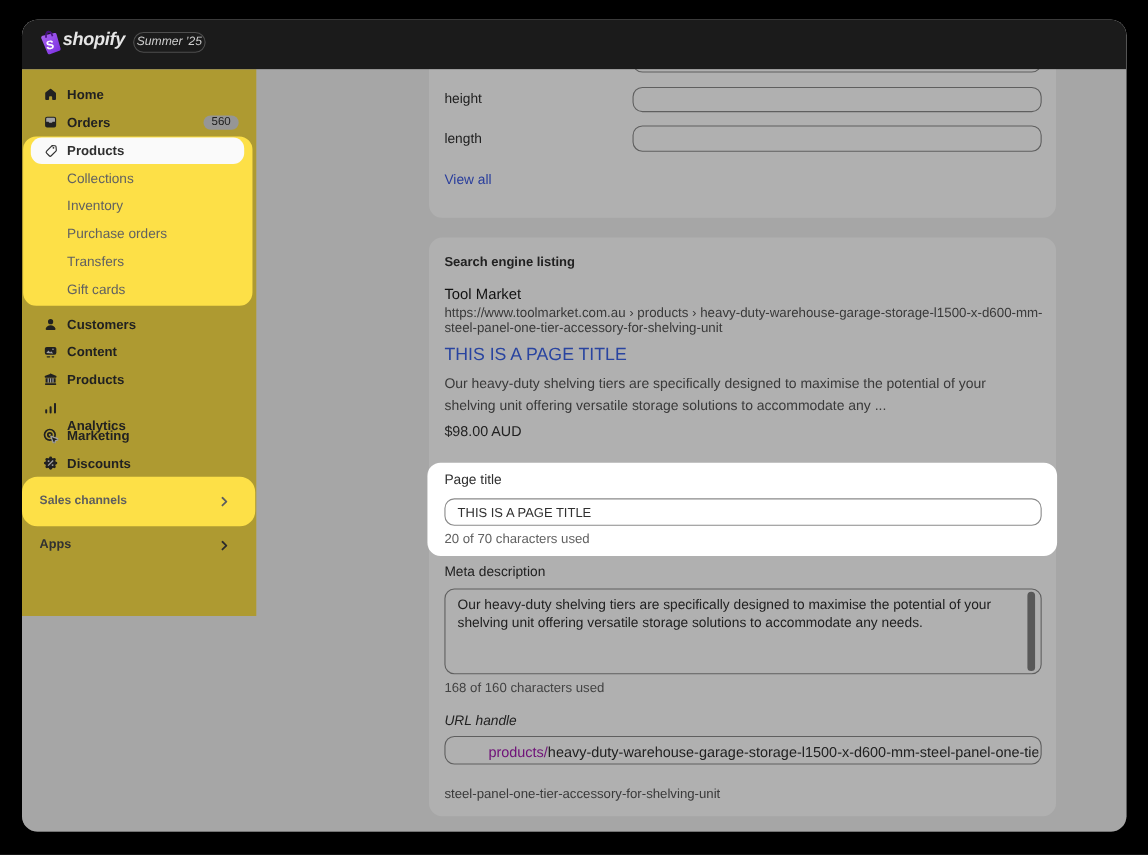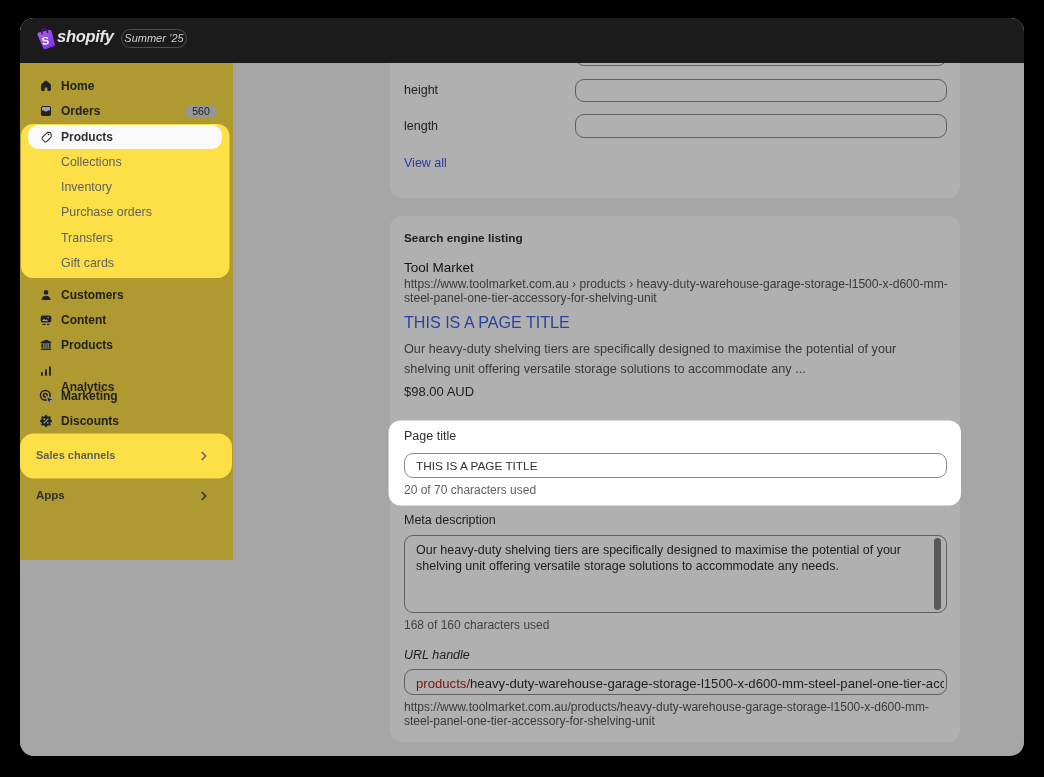--- a/index.html
+++ b/index.html
@@ -78,22 +78,21 @@
 
   <div class="lbl" style="left:384px; top:494.7px;">Meta description</div>
   <div class="inp" style="left:384px; top:517px; width:543px; height:78.3px;"></div>
   <div class="lbl" style="left:396px; top:524.5px;">Our heavy-duty shelving tiers are specifically designed to maximise the potential of your</div>
   <div class="lbl" style="left:396px; top:541px;">shelving unit offering versatile storage solutions to accommodate any needs.</div>
   <div class="abs" style="left:913.5px; top:520px; width:7px; height:72px; background:#808080; border-radius:4px;"></div>
   <div class="help" style="left:384px; top:600px;">168 of 160 characters used</div>
 
   <div class="lbl" style="left:384px; top:630px;font-style:italic;">URL handle</div>
   <div class="inp" style="left:384px; top:651px; width:543px; height:26px; overflow:hidden; white-space:nowrap;"></div>
-  <div class="lbl" style="left:396px; top:657.5px; font-size:13.15px; width:528px; overflow:hidden; white-space:nowrap;"><span style="color:#b91c1c;">products/</span>heavy-duty-warehouse-garage-storage-l1500-x-d600-mm-steel-panel-one-tier-accessory-for-shelving-unit</div>
-  <div class="lbl" style="left:384px; top:681.5px; font-size:12px; color:#545454;">https://www.toolmarket.com.au/products/heavy-duty-warehouse-garage-storage-l1500-x-d600-mm-</div>
+  <div class="lbl" style="left:396px; top:657.5px; font-size:13.15px; width:528px; overflow:hidden; white-space:nowrap;"><span style="color:#a21caf;margin-left:28px;">products/</span>heavy-duty-warehouse-garage-storage-l1500-x-d600-mm-steel-panel-one-tier-accessory-for-shelving-unit</div>
   <div class="lbl" style="left:384px; top:696px; font-size:12px; color:#545454;">steel-panel-one-tier-accessory-for-shelving-unit</div>
 
   <div id="sidebar">
     <div id="pill"></div>
     <svg class="nicon" style="top:16px;" viewBox="0 0 20 20">
         <path fill="#303030" d="M10.8 2.6a1.3 1.3 0 0 0-1.6 0L3.6 7.1A1.6 1.6 0 0 0 3 8.4v7.1c0 .9.7 1.6 1.6 1.6H7c.55 0 1-.45 1-1v-3.1c0-.55.45-1 1-1h2c.55 0 1 .45 1 1v3.1c0 .55.45 1 1 1h2.4c.9 0 1.6-.7 1.6-1.6V8.4c0-.5-.23-.97-.62-1.27L10.8 2.6Z"></path>
       </svg>
     <div class="nav" style="top:16px;">Home</div>
     <svg class="nicon" style="top:41px;" viewBox="0 0 20 20">
         <path fill="#303030" d="M5.4 2.9h9.2a2.6 2.6 0 0 1 2.6 2.6v9a2.6 2.6 0 0 1-2.6 2.6H5.4a2.6 2.6 0 0 1-2.6-2.6v-9a2.6 2.6 0 0 1 2.6-2.6Z"></path>

